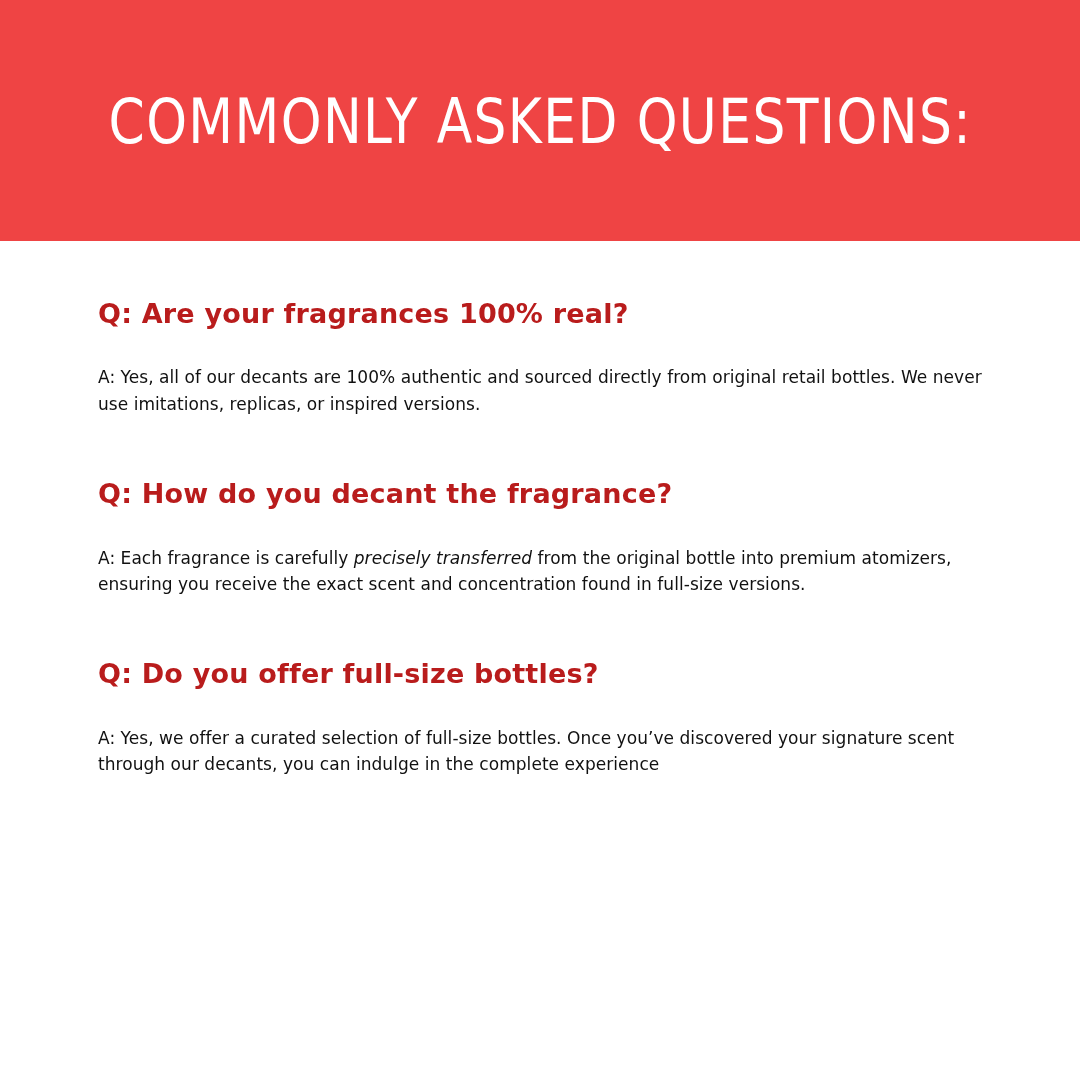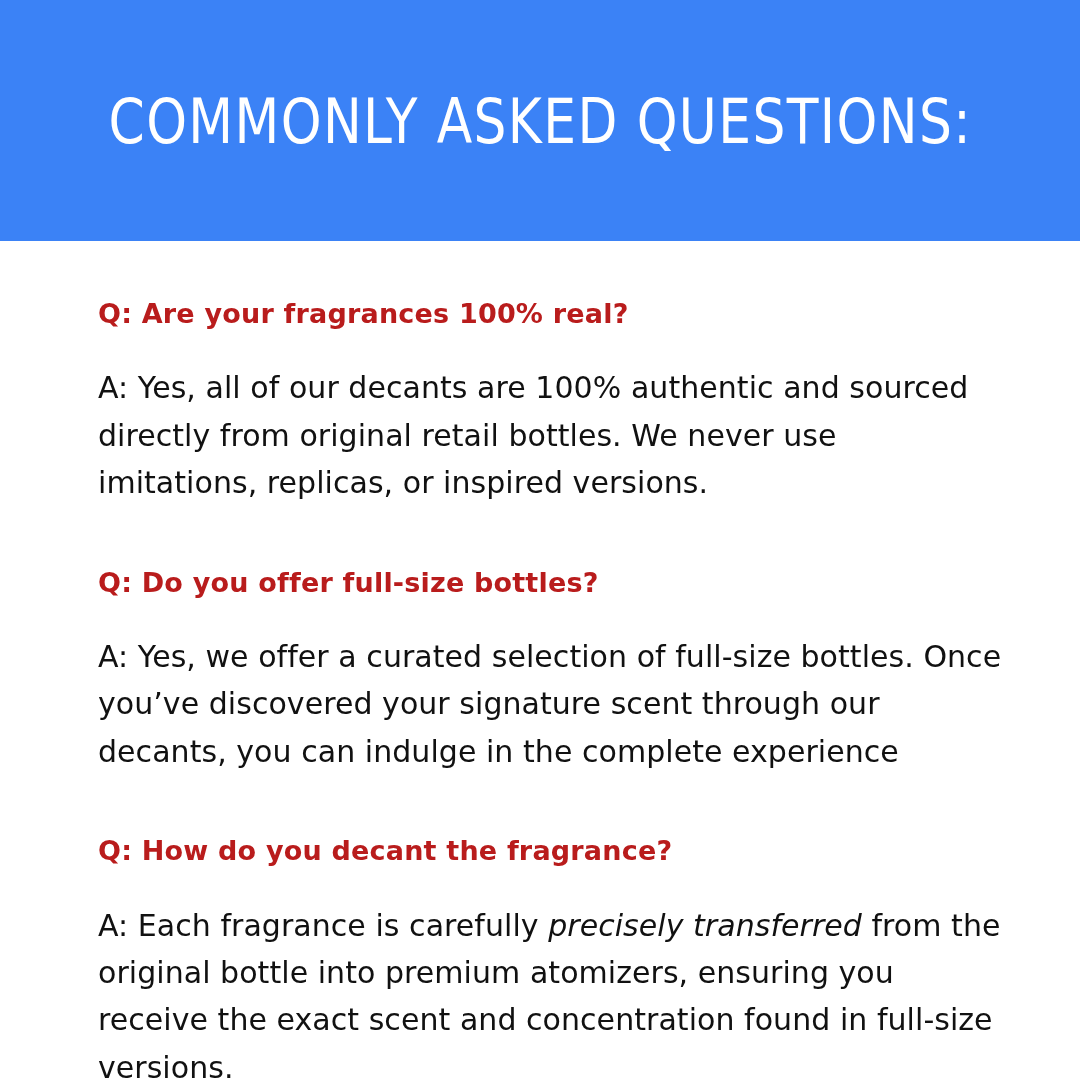--- a/index.html
+++ b/index.html
@@ -15,21 +15,21 @@
   }
   .page {
     position: relative;
     width: 1080px;
     height: 1080px;
     background: #ffffff;
   }
   .header-band {
     width: 1080px;
     height: 241px;
-    background: #3b82f6;
+    background: #ef4444;
     display: flex;
     align-items: center;
     justify-content: center;
     box-sizing: border-box;
     padding-top: 2px;
   }
   .header-title {
     color: #ffffff;
     font-family: "DejaVu Sans Condensed", "Liberation Sans Narrow", "Liberation Sans", sans-serif;
     font-size: 62px;
@@ -52,21 +52,21 @@
   .faq-q {
     color: #b91c1c;
     font-size: 27px;
     font-weight: 700;
     letter-spacing: 0.2px;
     margin: 0 0 34px 0;
     line-height: 1.2;
   }
   .faq-a {
     color: #111111;
-    font-size: 30px;
+    font-size: 17px;
     font-weight: 400;
     line-height: 1.58;
     margin: 0;
     max-width: 912px;
     letter-spacing: 0.05px;
   }
   .faq-a em {
     font-style: italic;
   }
 </style>
@@ -80,23 +80,23 @@
   </div>
 
   <div class="faq-body">
 
     <div class="faq-item">
       <div class="faq-q">Q: Are your fragrances 100% real?</div>
       <p class="faq-a"><span>A: Yes, all of our decants are 100% authentic and sourced directly from original retail bottles. We never use imitations, replicas, or inspired versions.</span><em></em><span></span></p>
     </div>
 
     <div class="faq-item">
-      <div class="faq-q">Q: Do you offer full-size bottles?</div>
-      <p class="faq-a"><span>A: Yes, we offer a curated selection of full-size bottles. Once you’ve discovered your signature scent through our decants, you can indulge in the complete experience</span><em></em><span></span></p>
+      <div class="faq-q">Q: How do you decant the fragrance?</div>
+      <p class="faq-a"><span>A: Each fragrance is carefully </span><em>precisely transferred</em><span> from the original bottle into premium atomizers, ensuring you receive the exact scent and concentration found in full-size versions.</span></p>
     </div>
 
     <div class="faq-item">
-      <div class="faq-q">Q: How do you decant the fragrance?</div>
-      <p class="faq-a"><span>A: Each fragrance is carefully </span><em>precisely transferred</em><span> from the original bottle into premium atomizers, ensuring you receive the exact scent and concentration found in full-size versions.</span></p>
+      <div class="faq-q">Q: Do you offer full-size bottles?</div>
+      <p class="faq-a"><span>A: Yes, we offer a curated selection of full-size bottles. Once you’ve discovered your signature scent through our decants, you can indulge in the complete experience</span><em></em><span></span></p>
     </div>
 
   </div>
 </div>
 
 </body></html>

